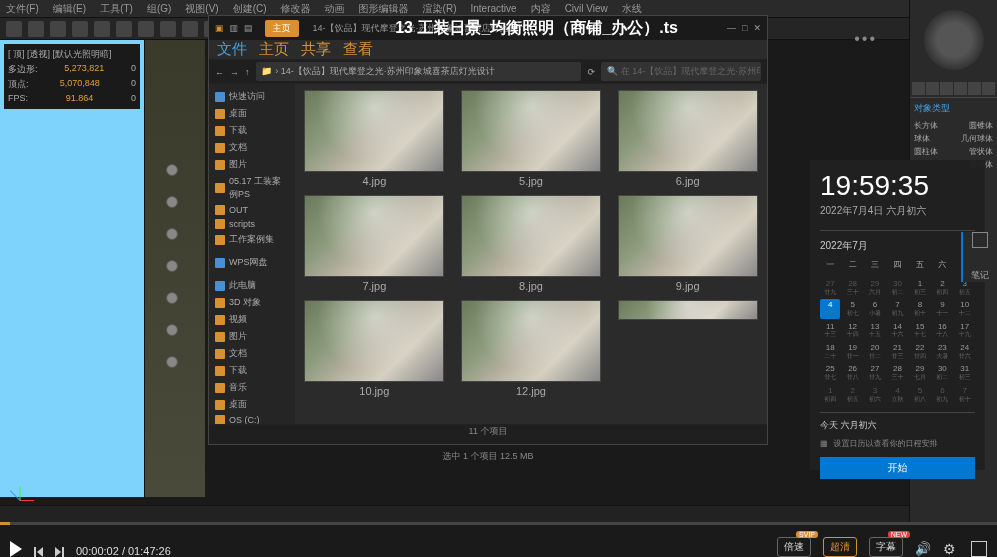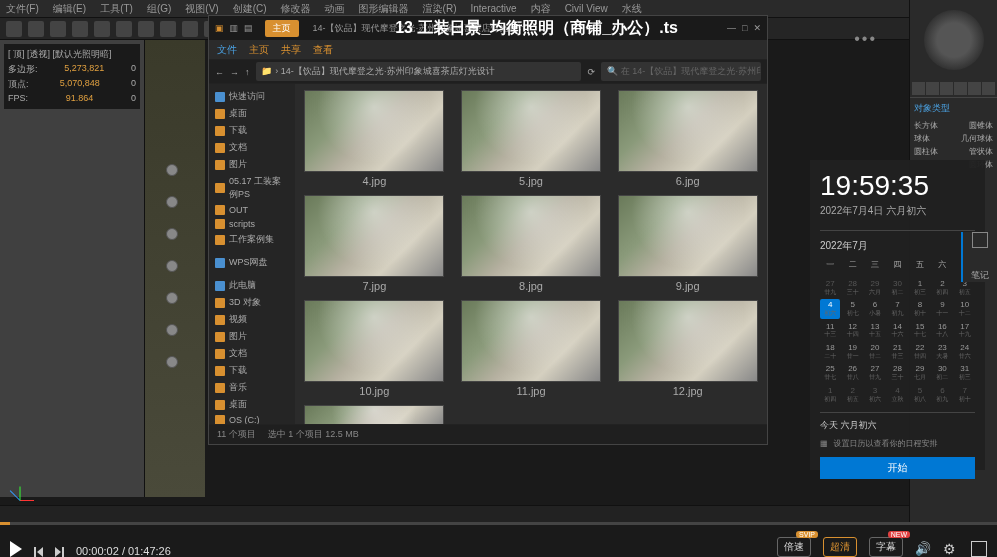--- a/index.html
+++ b/index.html
@@ -13,52 +13,52 @@
 .window-controls { position: absolute; top: 0; right: 0; display: flex; gap: 0; }
 .window-controls div { width: 30px; height: 30px; display: flex; align-items: center; justify-content: center; font-size: 14px; color: #aaa; }
 
 
 .video-title { position: absolute; top: 18px; left: 50%; transform: translateX(-50%); color: #fff; font-size: 16px; font-weight: bold; z-index: 50; margin-left: 38px; }
 
 
 .main-area { position: absolute; top: 40px; left: 0; right: 0; bottom: 60px; display: flex; }
 
 
-.left-panel { width: 145px; background: #404040; border-right: 1px solid #111; padding: 4px; font-size: 9px; color: #aaa; }
+.left-panel { width: 145px; background: #7dd3fc; border-right: 1px solid #111; padding: 4px; font-size: 9px; color: #aaa; }
 .left-panel .stats-box { background: #1a1a1a; padding: 4px; margin-bottom: 4px; }
 .left-panel .stat-row { display: flex; justify-content: space-between; margin: 2px 0; }
 .left-panel .stat-val { color: #e0a040; }
 
 
 .viewport-bg { position: absolute; left: 145px; top: 0; width: 60px; bottom: 0; background: linear-gradient(#3a3a2a, #4a4a3a); }
 
 
 .vp-dots { position: absolute; left: 166px; top: 124px; display: flex; flex-direction: column; gap: 20px; z-index: 2; }
 .vp-dots .dot { width: 12px; height: 12px; background: #888; border-radius: 50%; border: 1px solid #555; }
 
 
 .file-browser { position: absolute; left: 208px; top: 15px; width: 560px; height: 430px; background: #2b2b2b; border: 1px solid #444; z-index: 10; display: flex; flex-direction: column; }
 .fb-titlebar { height: 24px; background: #1a1a1a; display: flex; align-items: center; padding: 0 6px; gap: 6px; font-size: 9px; color: #999; }
 .fb-titlebar .fb-tab { background: #d89030; color: #fff; padding: 2px 8px; border-radius: 2px; margin-left: 6px; }
 .fb-titlebar .fb-path-title { margin-left: 8px; overflow: hidden; white-space: nowrap; flex: 1; }
-.fb-toolbar { height: 20px; background: #2b2b2b; display: flex; align-items: center; gap: 12px; padding: 0 8px; font-size: 10px; color: #d89030; border-bottom: 1px solid #222; }
+.fb-toolbar { height: 20px; background: #2b2b2b; display: flex; align-items: center; gap: 12px; padding: 0 8px; font-size: 15px; color: #d89030; border-bottom: 1px solid #222; }
 .fb-addressbar { height: 24px; background: #1f1f1f; display: flex; align-items: center; padding: 0 6px; gap: 6px; font-size: 9px; color: #aaa; border-bottom: 1px solid #222; }
 .fb-addressbar .addr-box { flex: 1; background: #333; padding: 3px 6px; border-radius: 2px; overflow: hidden; white-space: nowrap; }
 .fb-addressbar .search-box { width: 160px; background: #333; padding: 3px 6px; border-radius: 2px; color: #666; overflow: hidden; white-space: nowrap; }
 .fb-body { flex: 1; display: flex; overflow: hidden; }
 .fb-sidebar { width: 86px; background: #252525; padding: 4px; font-size: 9px; color: #aaa; overflow-y: auto; }
 .fb-sidebar .sb-item { display: flex; align-items: center; gap: 4px; padding: 2px 2px; cursor: pointer; }
 .fb-sidebar .sb-item .sb-ico { width: 10px; height: 10px; background: #d89030; border-radius: 1px; flex-shrink: 0; }
 .fb-sidebar .sb-item.blue .sb-ico { background: #4a90d0; }
 .fb-content { flex: 1; background: #2b2b2b; padding: 6px; overflow-y: auto; display: grid; grid-template-columns: repeat(3, 1fr); gap: 8px 10px; align-content: start; }
 .thumb { display: flex; flex-direction: column; align-items: center; gap: 3px; }
 .thumb .img { width: 140px; height: 82px; background: linear-gradient(135deg, #6a7a5a 0%, #8a9a7a 30%, #b5b0a0 50%, #d5d0c0 70%, #888 100%); border: 1px solid #444; position: relative; }
 .thumb .img::after { content: ""; position: absolute; inset: 0; background: radial-gradient(circle at 50% 20%, rgba(255,255,255,0.5), transparent 60%); }
 .thumb .label { font-size: 11px; color: #aaa; }
-.fb-status { height: 20px; background: #1f1f1f; display: flex; align-items: center; padding: 0 8px; gap: 12px; font-size: 9px; color: #888; border-top: 1px solid #222; }
+.fb-status { height: 20px; background: #1f1f1f; display: flex; align-items: center; padding: 0 8px; gap: 12px; font-size: 9px; color: #888; border-top: 1px solid #222; flex-direction: column; }
 
 
 .right-panel { position: absolute; right: 0; top: 0; bottom: 0; width: 88px; background: #2a2a2a; border-left: 1px solid #111; z-index: 5; }
 .right-panel .viewcube { width: 60px; height: 60px; margin: 10px auto; background: radial-gradient(circle, #555 40%, #333 70%); border-radius: 50%; }
 .right-panel .rp-tabs { display: flex; flex-wrap: wrap; padding: 2px; gap: 1px; }
 .right-panel .rp-tabs div { width: 13px; height: 13px; background: #444; }
 .right-panel .rp-section { font-size: 9px; color: #4aa0e0; padding: 4px; border-top: 1px solid #444; }
 .right-panel .rp-list { font-size: 8px; color: #aaa; padding: 0 4px; }
 .right-panel .rp-list div { padding: 1px 0; display: flex; justify-content: space-between; }
 
@@ -318,24 +318,20 @@
           <div class="img"></div>
           <div class="label">8.jpg</div>
         </div>
         <div class="thumb">
           <div class="img"></div>
           <div class="label">9.jpg</div>
         </div>
         <div class="thumb">
           <div class="img"></div>
           <div class="label">10.jpg</div>
-        </div>
-        <div class="thumb">
-          <div class="img"></div>
-          <div class="label">11.jpg</div>
         </div>
         <div class="thumb">
           <div class="img"></div>
           <div class="label">12.jpg</div>
         </div>
         <div class="thumb">
           <div class="img" style="height:20px"></div>
         </div>
       </div>
   </div>

